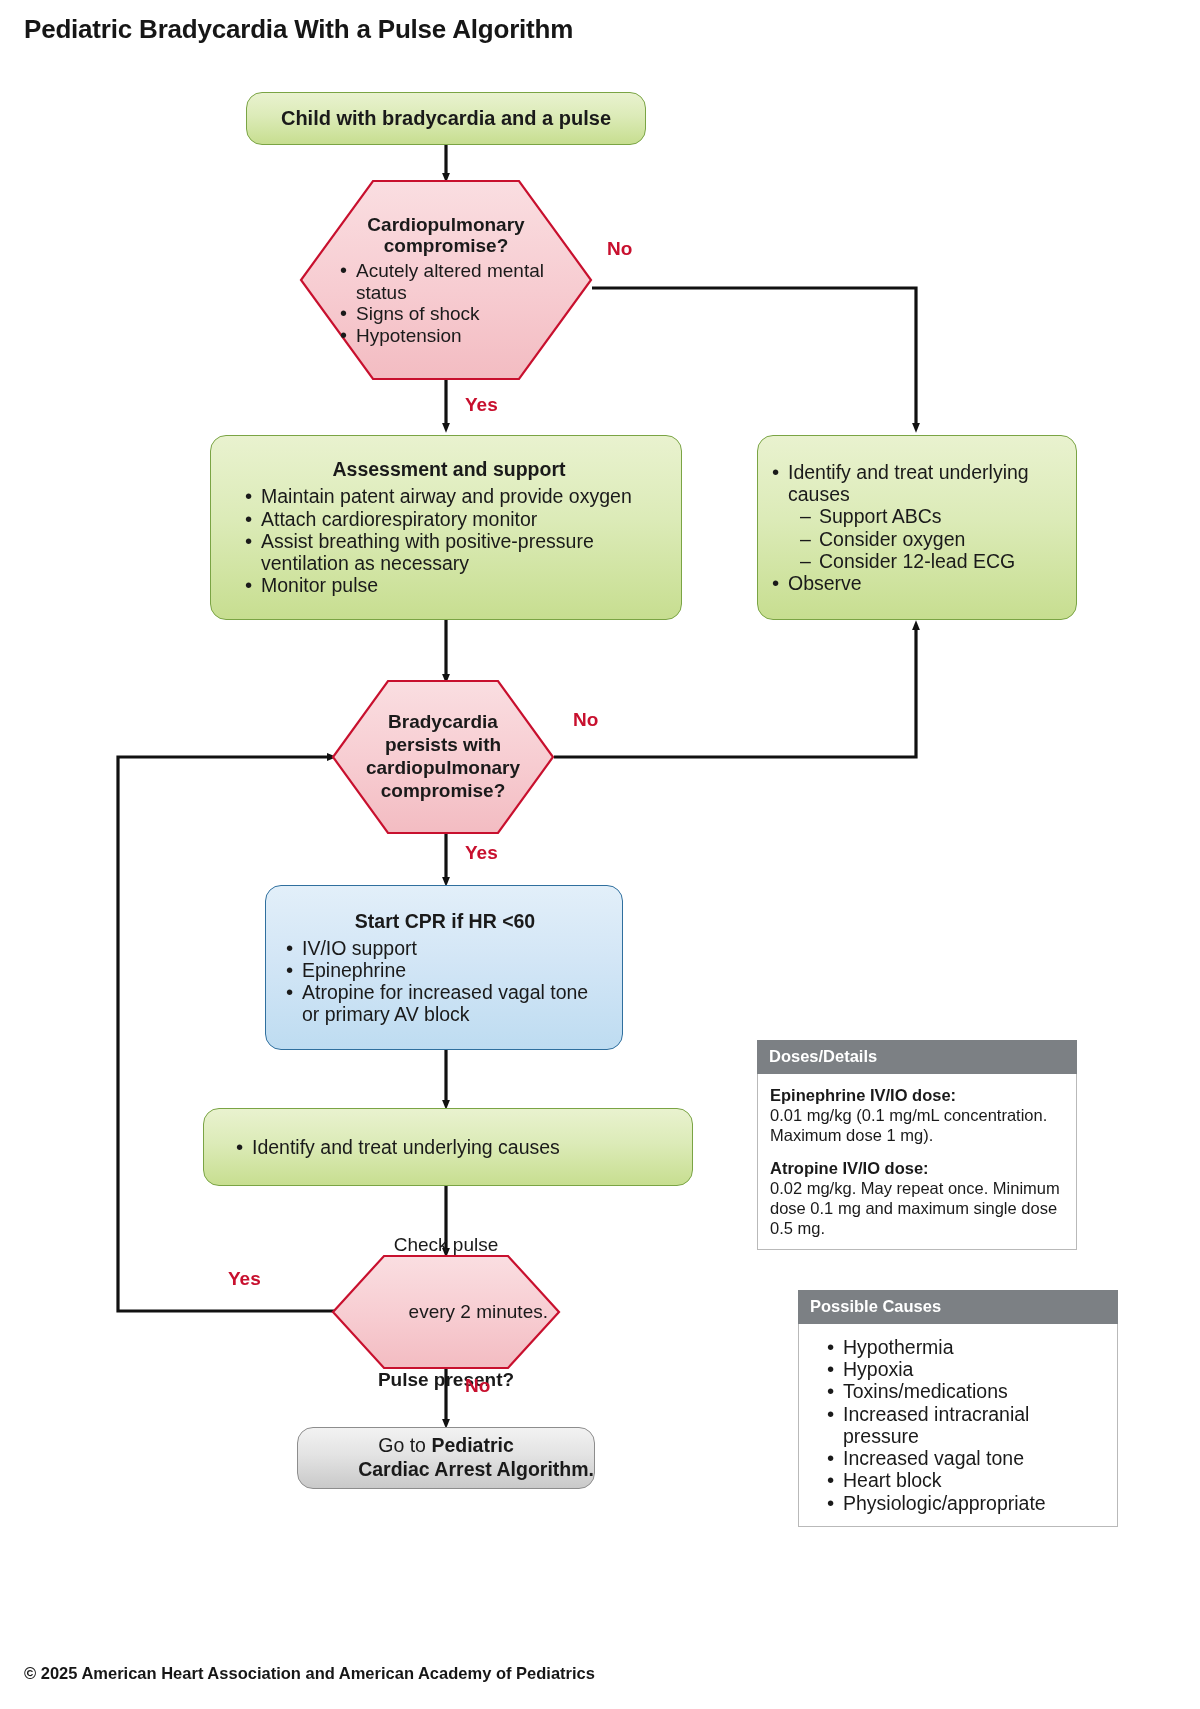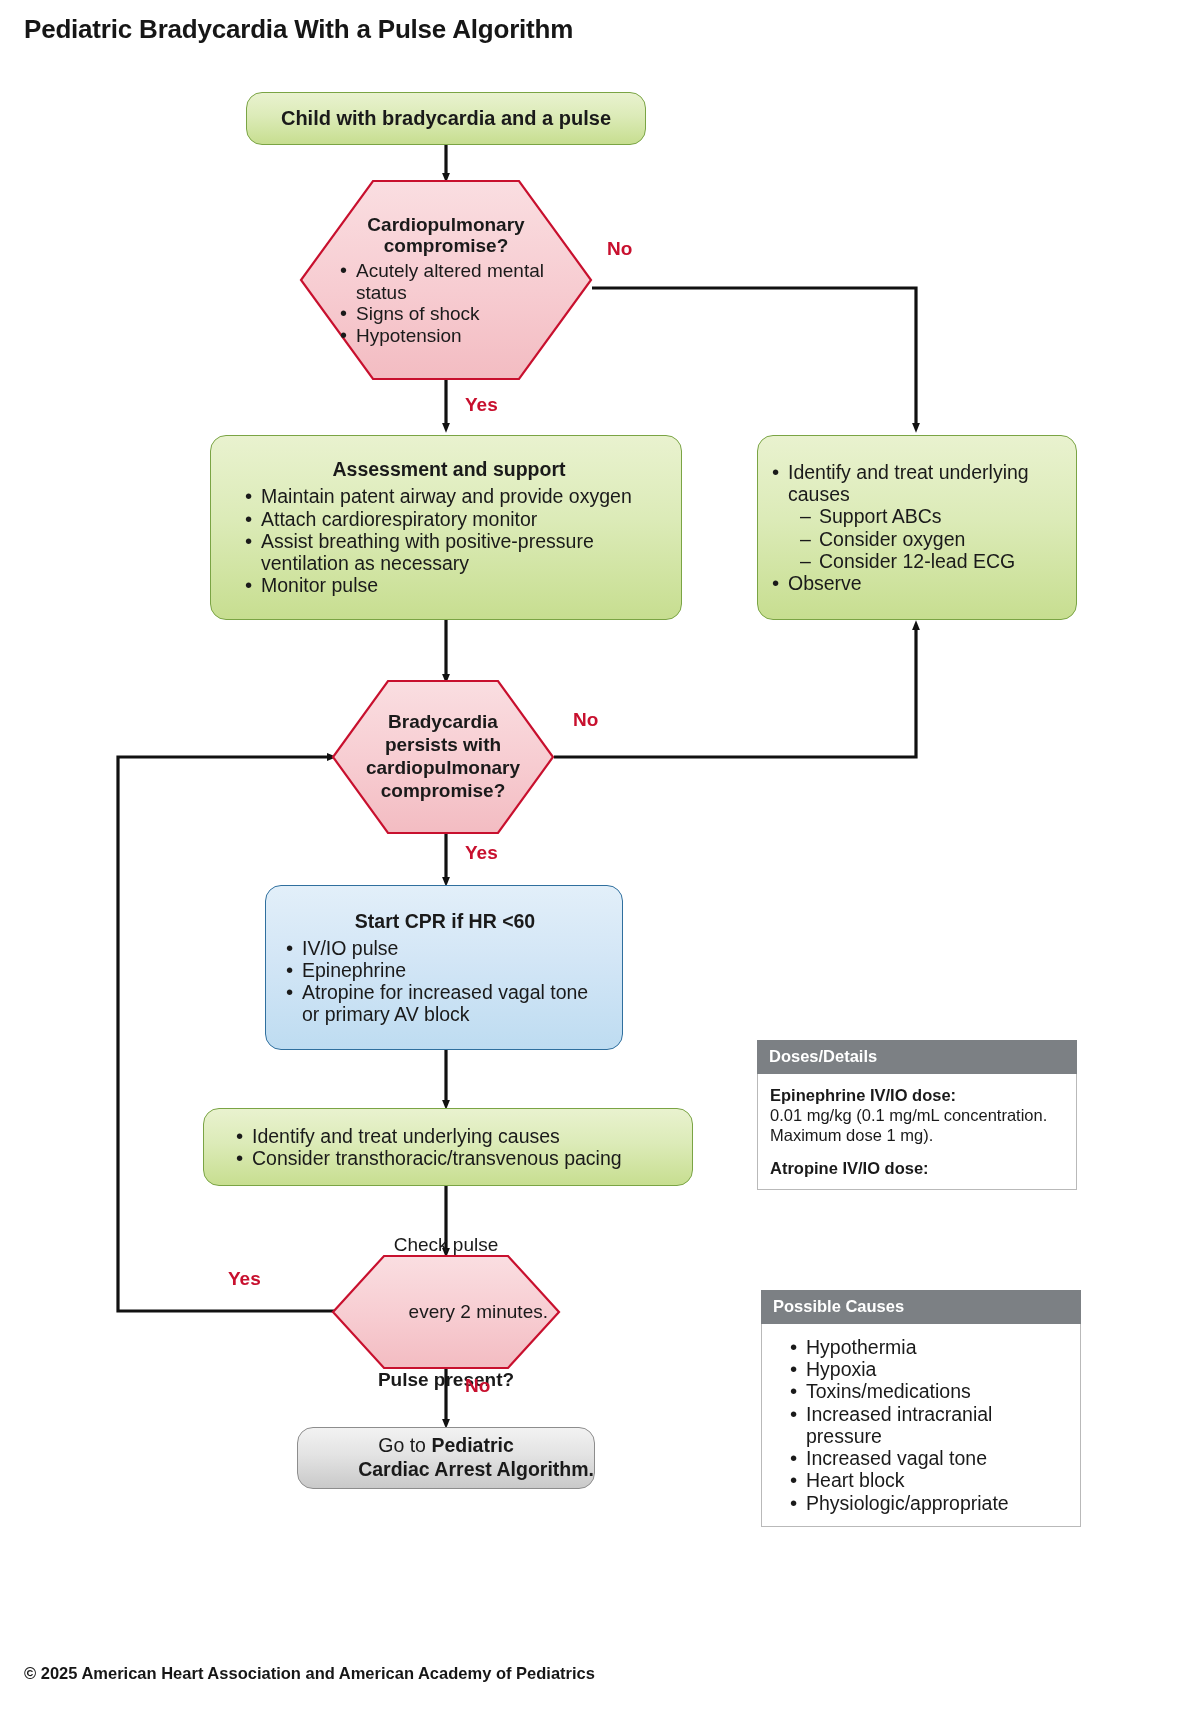--- a/index.html
+++ b/index.html
@@ -187,30 +187,29 @@
       <div class="hdr" style="font-size:19px;line-height:1.2;">cardiopulmonary</div>
       <div class="hdr" style="font-size:19px;line-height:1.2;">compromise?</div>
     </div>
   </div>
   <div class="lbl" style="left:573px;top:709px;">No</div>
   <div class="lbl" style="left:465px;top:842px;">Yes</div>
 
   <div class="node rounded blue" style="left:265px;top:885px;width:358px;height:165px;padding:8px 14px 8px 16px;">
     <div class="hdr" style="font-size:19.5px;margin-bottom:4px;">Start CPR if HR &lt;60</div>
     <ul class="bul" style="font-size:19.5px;">
-      <li>IV/IO pulse</li>
+      <li>IV/IO support</li>
       <li>Epinephrine</li>
       <li>Atropine for increased vagal tone or primary AV block</li>
     </ul>
   </div>
 
   <div class="node rounded" style="left:203px;top:1108px;width:490px;height:78px;padding:4px 12px 4px 14px;">
     <ul class="bul" style="font-size:19.5px;padding-left:14px;">
       <li>Identify and treat underlying causes</li>
-      <li>Consider transthoracic/transvenous pacing</li>
     </ul>
   </div>
 
   <div class="hexwrap" style="left:332px;top:1255px;width:228px;height:114px;">
     <svg width="228" height="114" viewBox="0 0 228 114" preserveAspectRatio="none">
       <defs>
         <linearGradient id="pinkg3" x1="0" y1="0" x2="0" y2="1">
           <stop offset="0%" stop-color="#fadee1"></stop>
           <stop offset="55%" stop-color="#f7ccd1"></stop>
           <stop offset="100%" stop-color="#f3bcc2"></stop>
@@ -238,25 +237,26 @@
 
   <div class="panel" style="left:757px;top:1040px;width:320px;">
     <div class="panel-hdr">Doses/Details</div>
     <div class="panel-body">
       <div class="dose">
         <b>Epinephrine IV/IO dose:</b><br>
         <span>0.01 mg/kg (0.1 mg/mL concentration. Maximum dose 1 mg).</span>
       </div>
       <div class="dose">
         <b>Atropine IV/IO dose:</b><br>
+        <span>0.02 mg/kg. May repeat once. Minimum dose 0.1 mg and maximum single dose 0.5 mg.</span>
       </div>
     </div>
   </div>
 
-  <div class="panel" style="left:761px;top:1290px;width:320px;">
+  <div class="panel" style="left:798px;top:1290px;width:320px;">
     <div class="panel-hdr">Possible Causes</div>
     <div class="panel-body causes" style="padding:12px 10px 12px 14px;">
       <ul class="bul" style="padding-left:10px;">
         <li>Hypothermia</li>
         <li>Hypoxia</li>
         <li>Toxins/medications</li>
         <li>Increased intracranial pressure</li>
         <li>Increased vagal tone</li>
         <li>Heart block</li>
         <li>Physiologic/appropriate</li>

